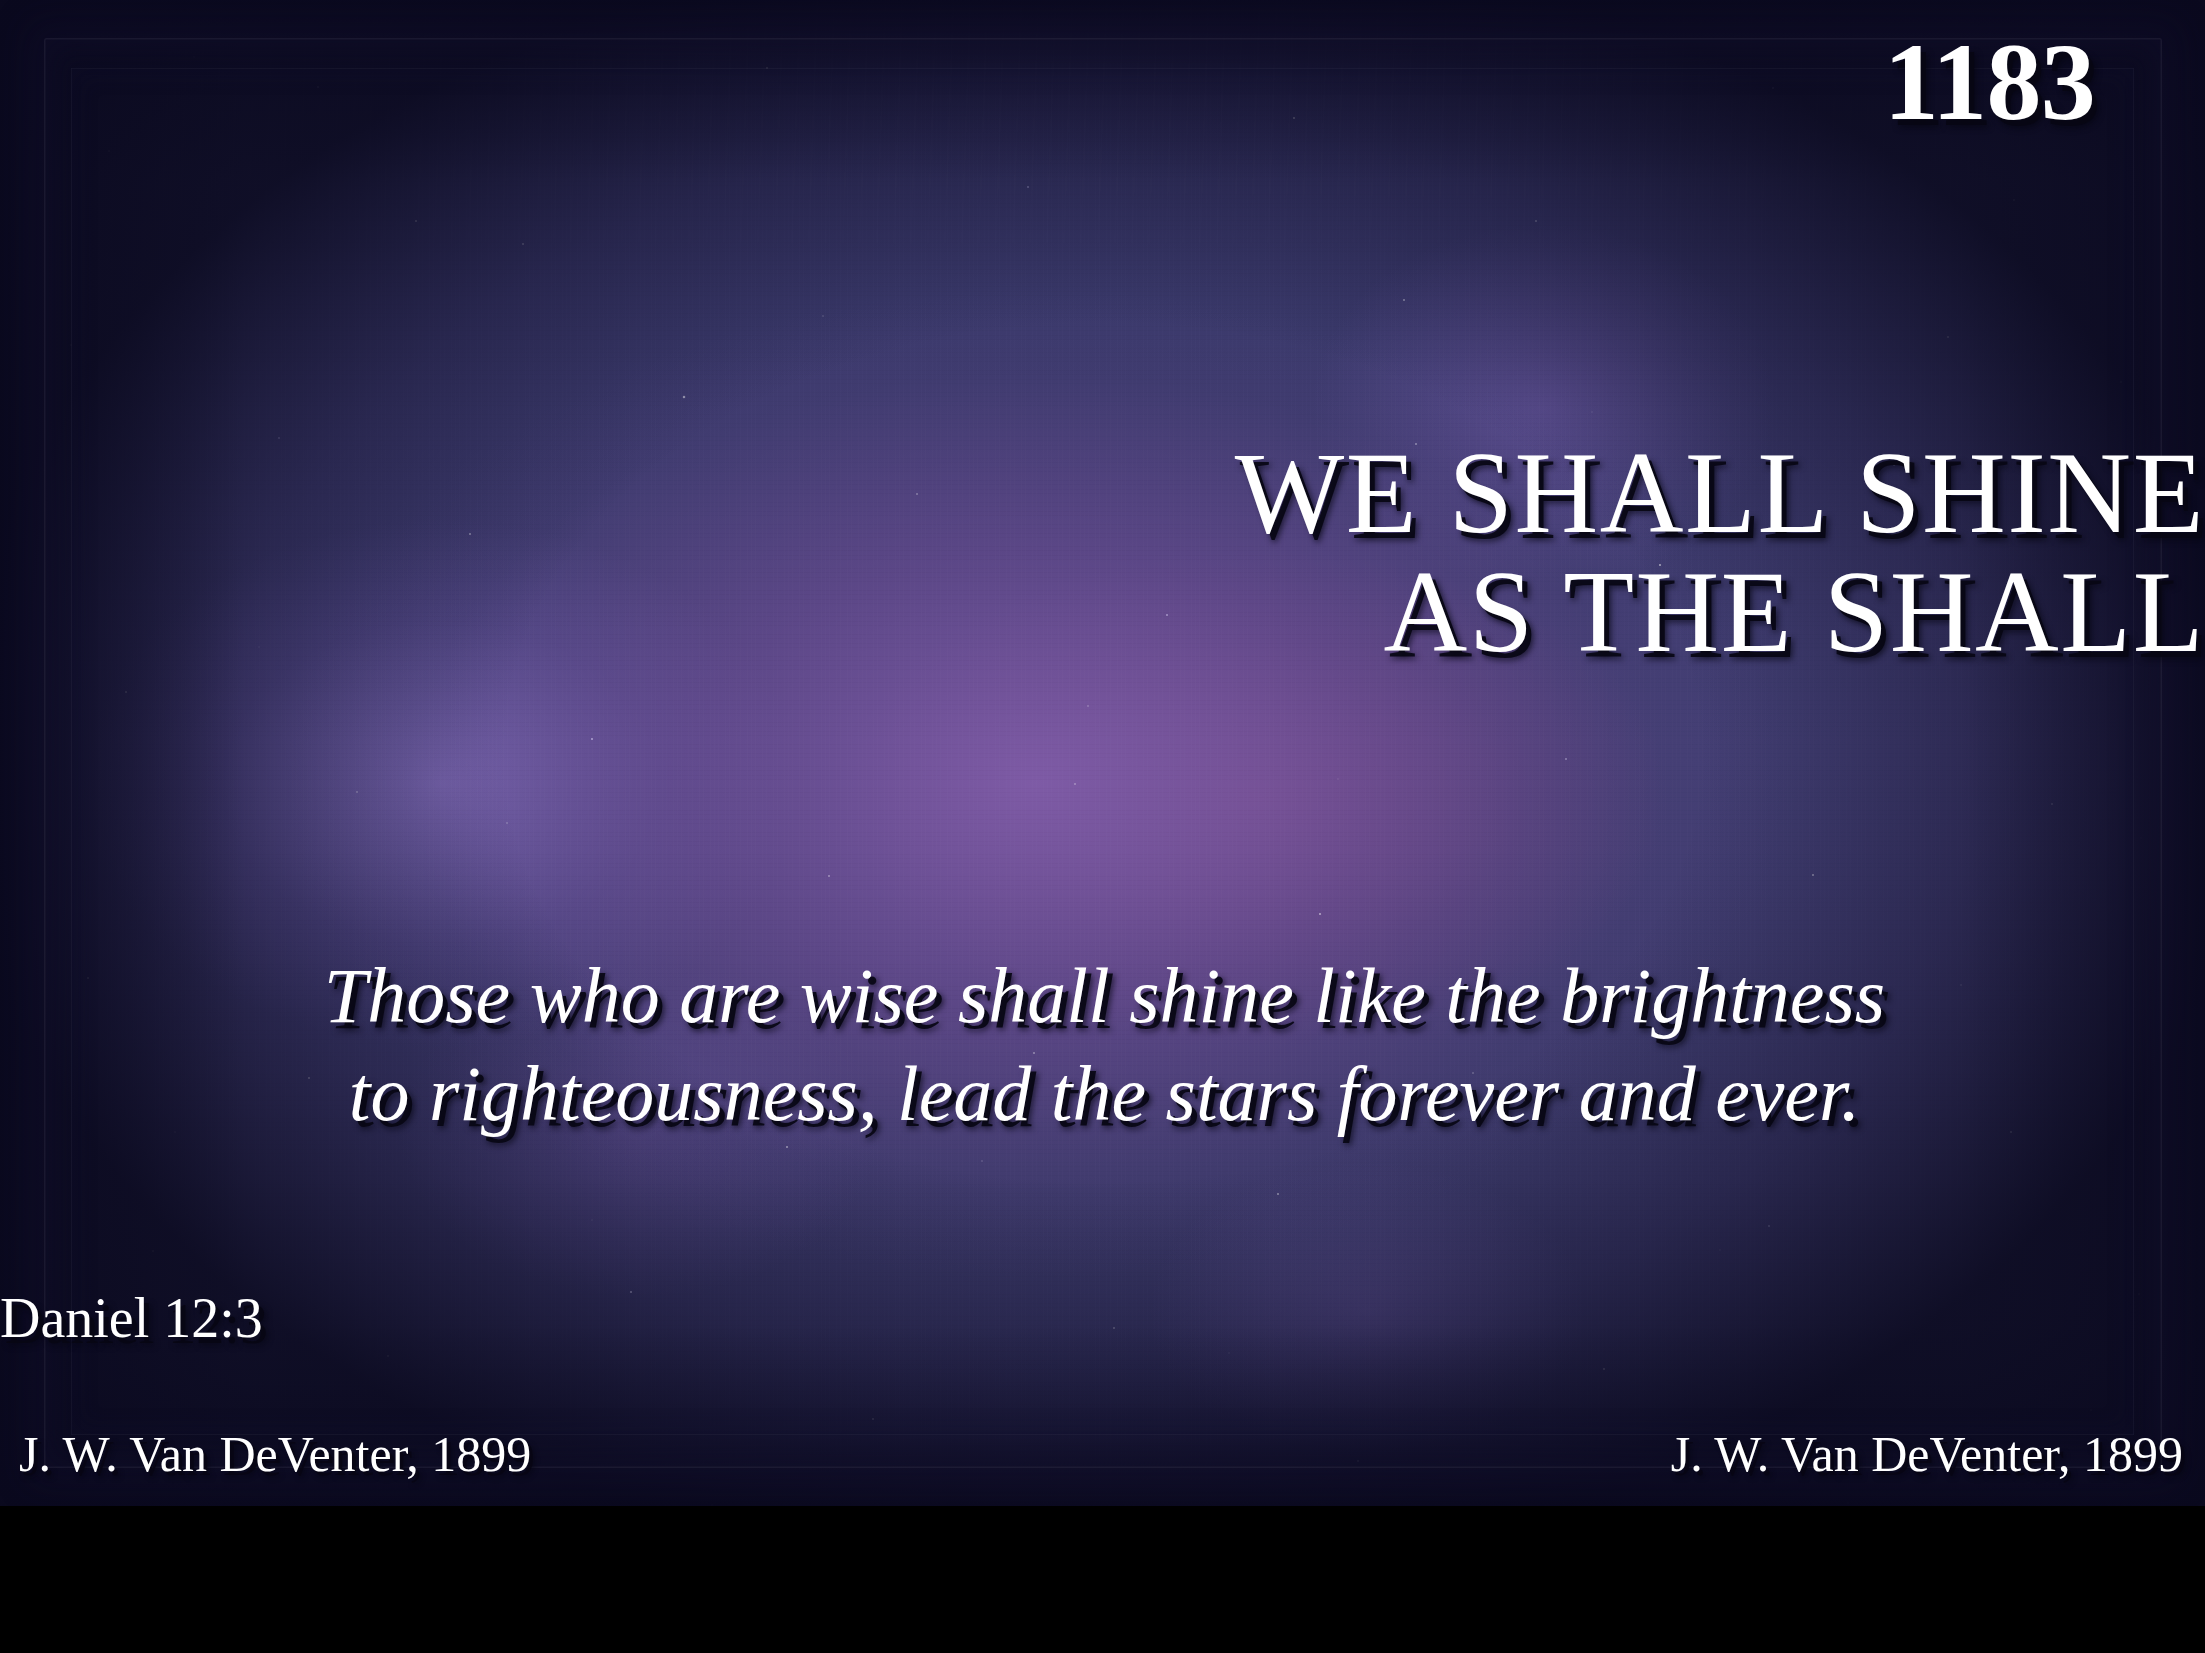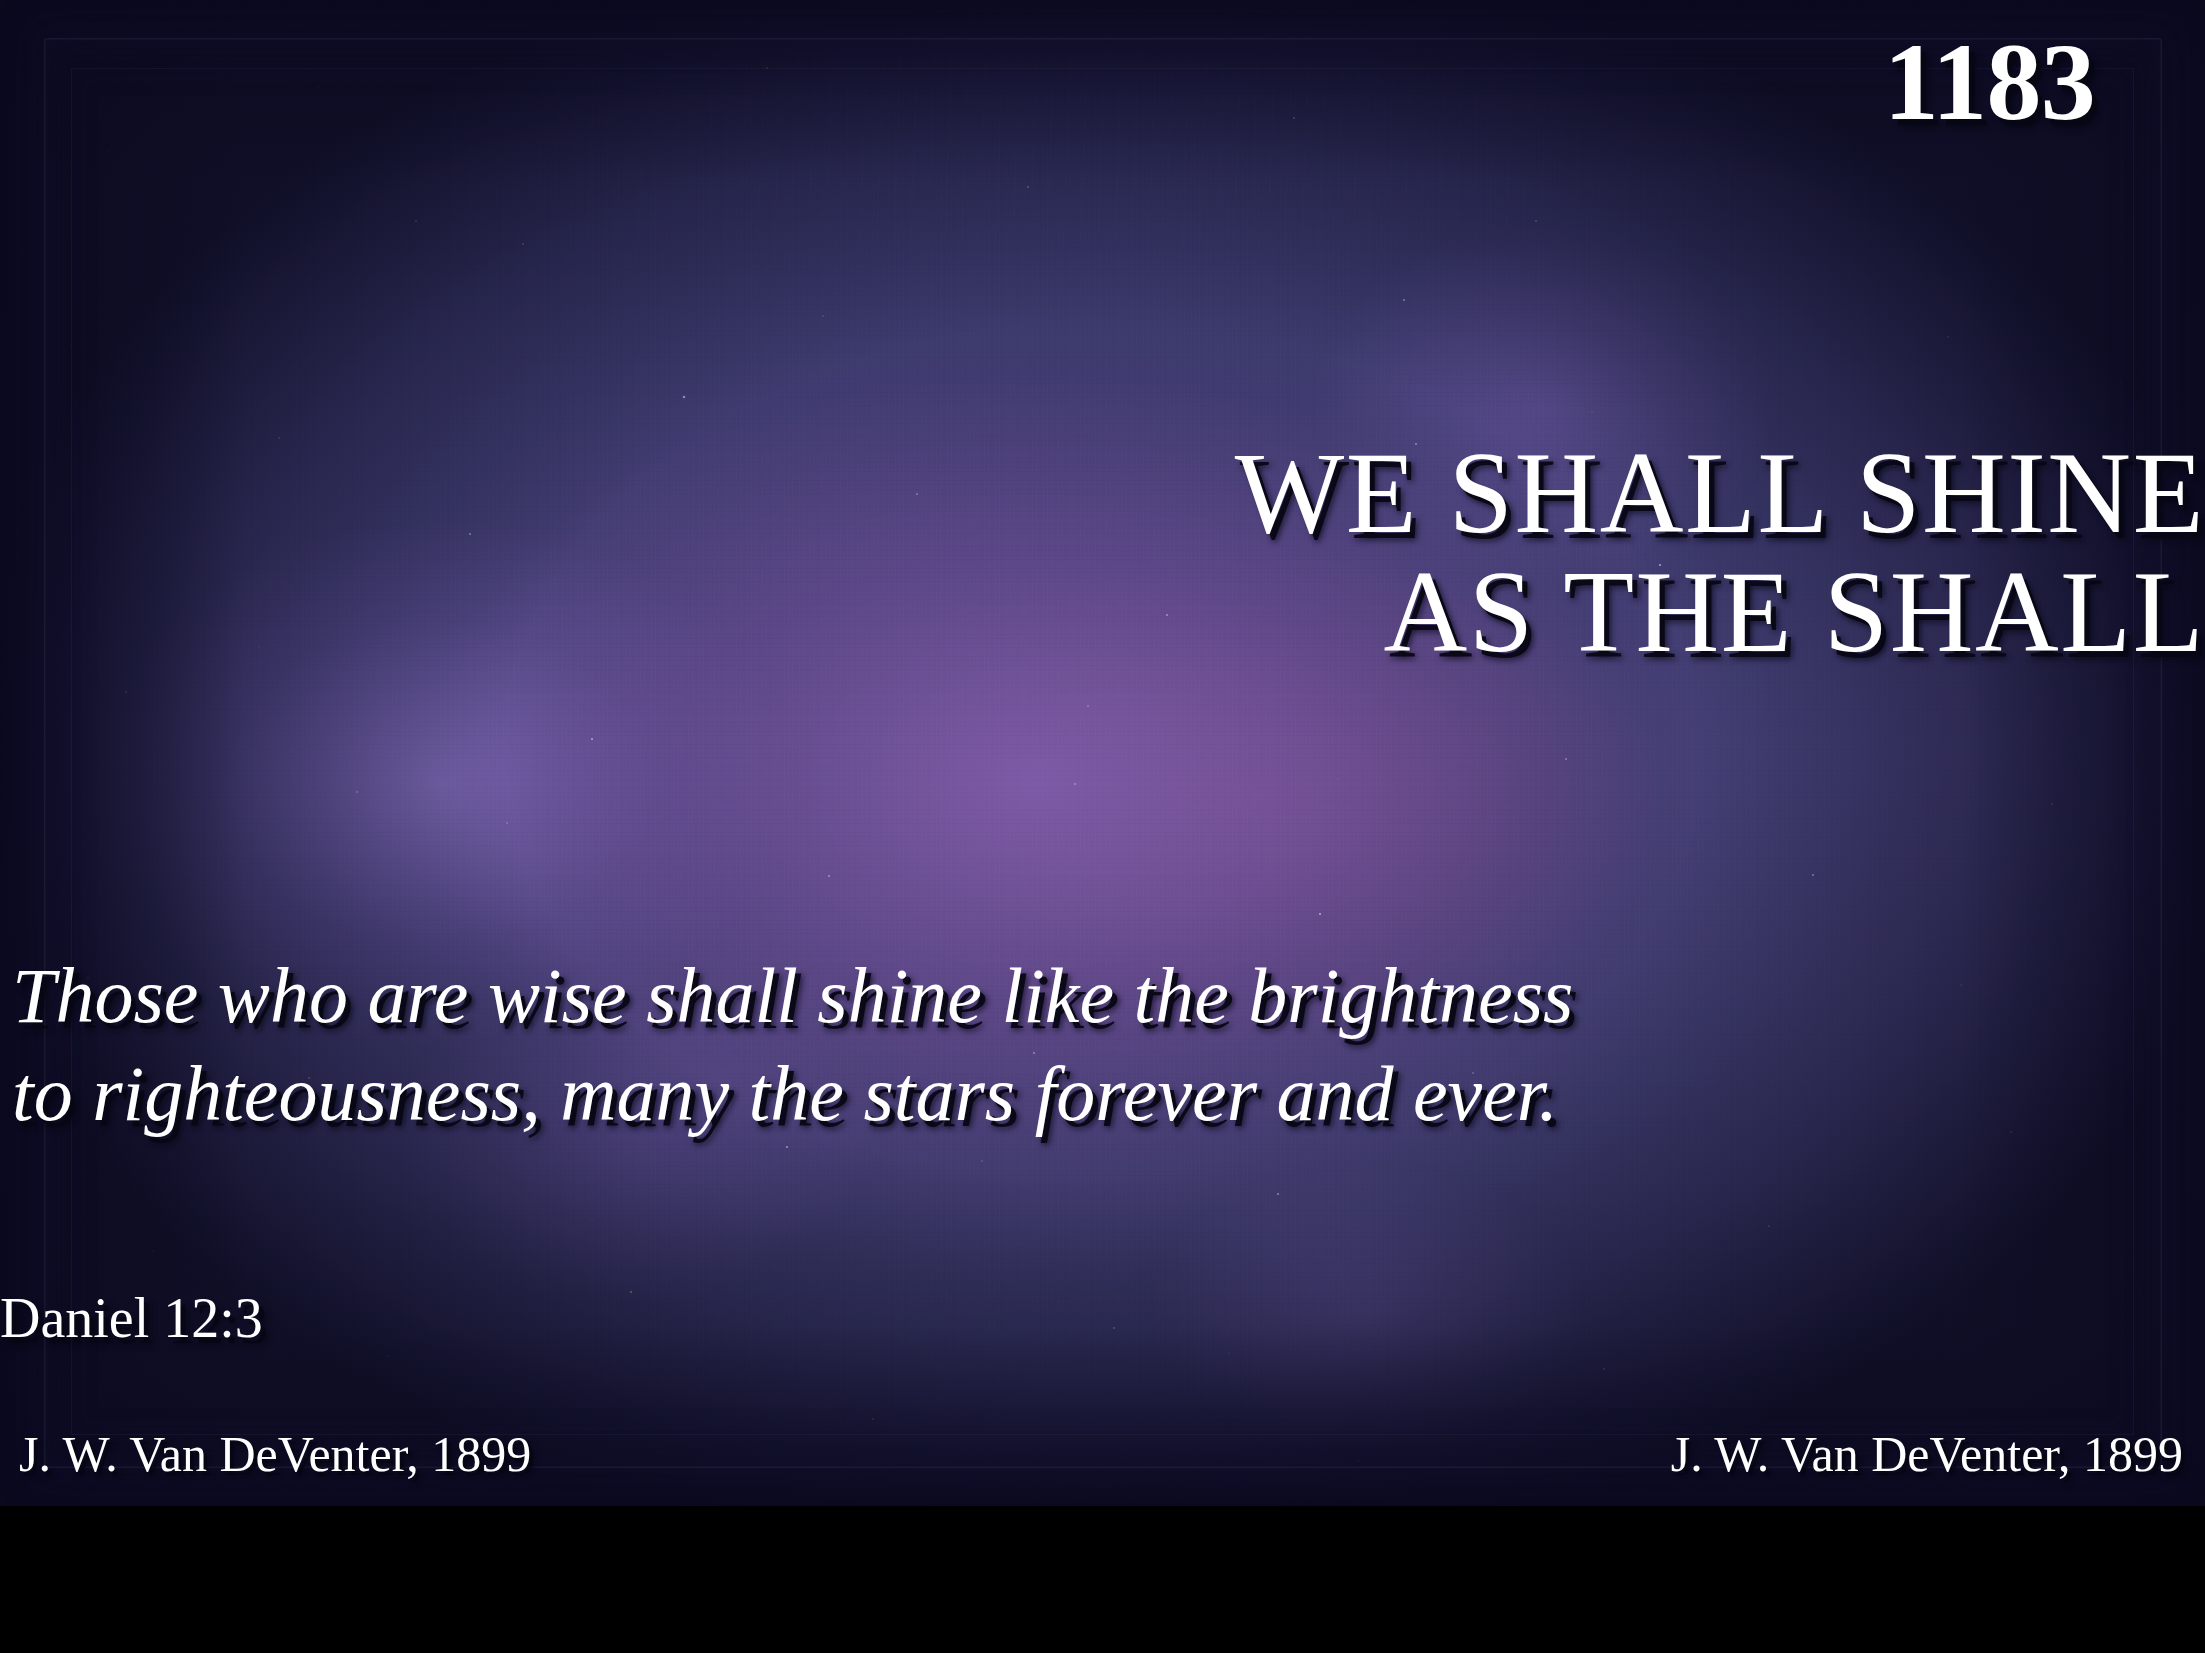--- a/index.html
+++ b/index.html
@@ -166,22 +166,22 @@
   #title-block{
     position:absolute;left:0;right:0;top:434px;
     text-align:right;z-index:6;
   }
   .title-line{
     font-size:116px;line-height:1.03;font-weight:normal;
     letter-spacing:1.5px;white-space:nowrap;
   }
 
   #scripture-block{
-    position:absolute;left:12px;right:0;top:947px;
-    text-align:left;z-index:6;
+    position:absolute;left:4px;right:0;top:947px;
+    text-align:center;z-index:6;
   }
   .scripture-line{
     font-style:italic;
     font-size:78px;line-height:1.26;
     white-space:nowrap;
   }
 
   #scripture-ref{
     position:absolute;left:0;right:0;top:1290px;
     text-align:left;z-index:6;
@@ -215,21 +215,21 @@
 
   <div id="slide-number" class="shadowed">1183</div>
 
   <div id="title-block">
     <div class="title-line shadowed">WE SHALL SHINE</div>
     <div class="title-line shadowed">AS THE SHALL</div>
   </div>
 
   <div id="scripture-block">
     <div class="scripture-line shadowed">Those who are wise shall shine like the brightness</div>
-    <div class="scripture-line shadowed">to righteousness, many the stars forever and ever.</div>
+    <div class="scripture-line shadowed">to righteousness, lead the stars forever and ever.</div>
   </div>
 
   <div id="scripture-ref" class="shadowed">Daniel 12:3</div>
 
   <div id="footer-left" class="footer shadowed">J. W. Van DeVenter, 1899</div>
 
   <div id="footer-right" class="footer shadowed">J. W. Van DeVenter, 1899</div>
 
 </div>
 

